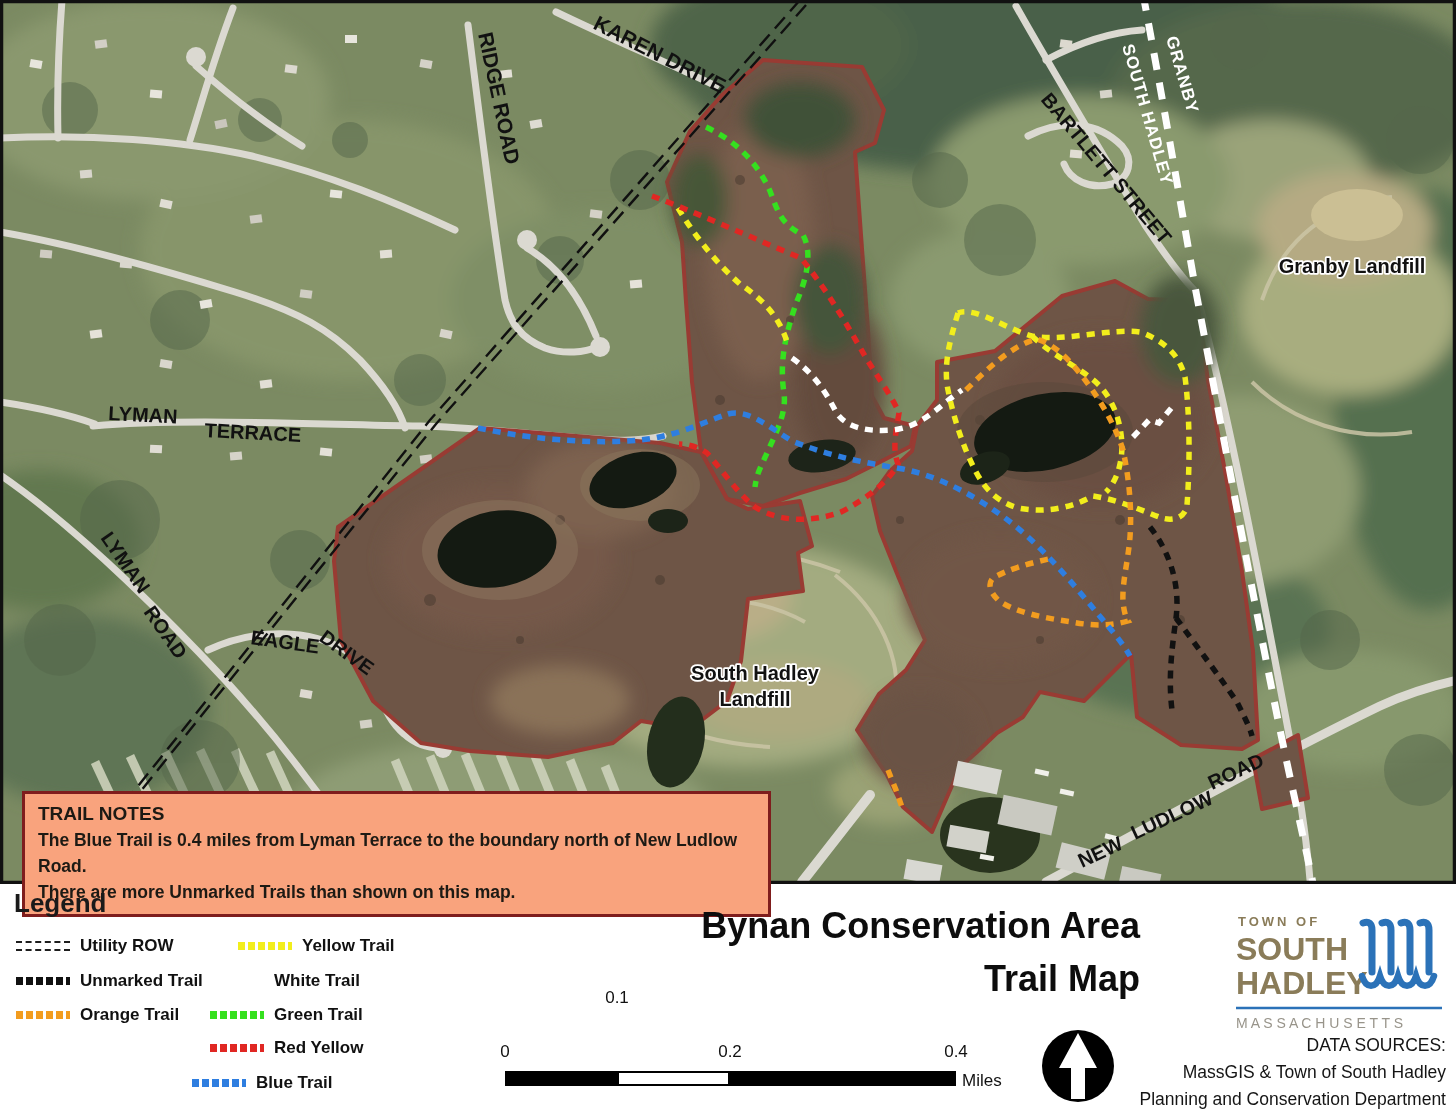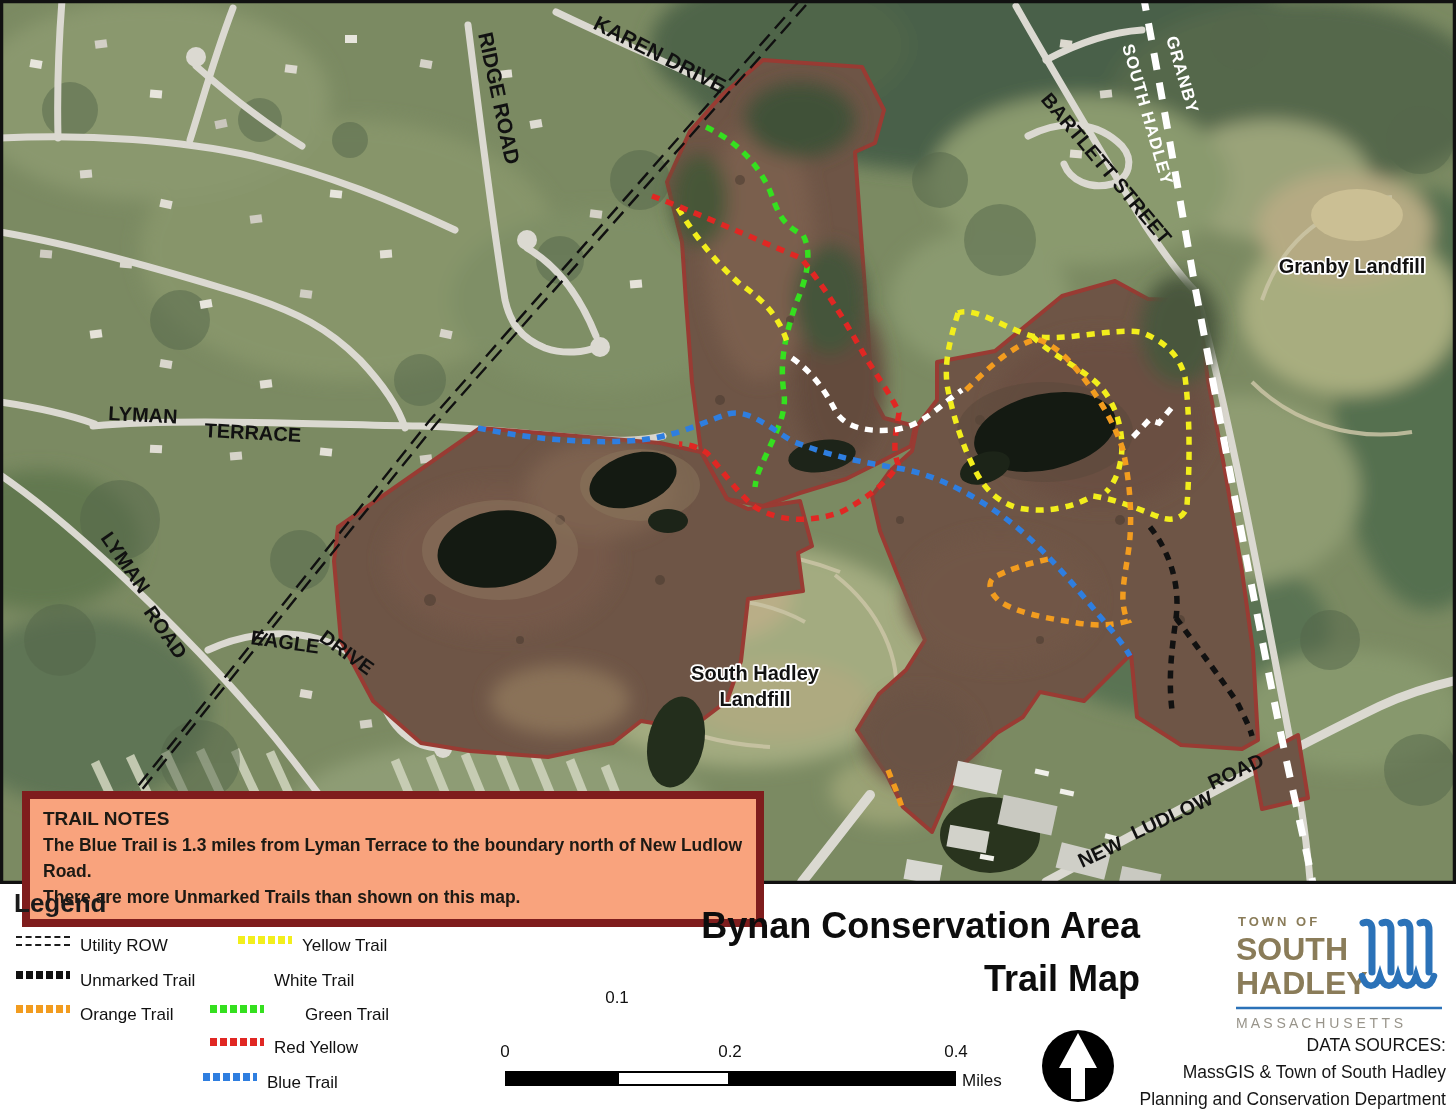--- a/index.html
+++ b/index.html
@@ -5,26 +5,26 @@
   html,body{margin:0;padding:0;background:#ffffff;}
   #stage{position:relative;width:1456px;height:1111px;background:#ffffff;overflow:hidden;
          font-family:"Liberation Sans",sans-serif;}
   #maparea{position:absolute;left:0;top:0;width:1456px;height:884px;}
   #maparea svg{display:block;}
   .mlabel{font-family:"Liberation Sans",sans-serif;font-weight:bold;fill:#111;}
   .halo{paint-order:stroke;stroke:#ffffff;stroke-width:3.5px;stroke-linejoin:round;}
   .wlabel{fill:#ffffff;}
   
   #trailnotes{position:absolute;left:22px;top:791px;width:700px;background:#f9a37d;
-      border:8px solid #7f1d1d;padding:7px 13px 9px 13px;color:#1d1a14;}
+      border:3px solid #7f1d1d;padding:7px 30px 9px 13px;color:#1d1a14;}
   #trailnotes .tn-head{font-weight:bold;font-size:19px;line-height:26px;}
   #trailnotes .tn-line{font-weight:bold;font-size:17.5px;line-height:26px;}
   
   .legend-head{position:absolute;left:14px;top:888px;font-size:26px;font-weight:bold;color:#1a1a1a;}
-  .lg-item{position:absolute;height:20px;display:flex;}
+  .lg-item{position:absolute;height:20px;display:flex;align-items:center;font-weight:bold;}
   .lg-label{font-size:17px;color:#111;margin-left:10px;white-space:nowrap;}
   .sw{width:54px;height:8px;flex:0 0 54px;}
   .sw-dots{background-size:10px 8px;background-repeat:repeat-x;}
   .sw-row{height:10px;border-top:2.5px dashed #1d1d1d;border-bottom:2.5px dashed #1d1d1d;box-sizing:border-box;}
   .title-line{position:absolute;left:380px;width:760px;text-align:right;color:#0d0d0d;
       font-weight:bold;font-size:36px;}
   .src-block{position:absolute;left:1050px;width:396px;text-align:right;color:#151515;
       font-size:17.5px;line-height:27px;}
   .scale-tick{position:absolute;font-size:17px;color:#111;width:60px;text-align:center;}
   .scale-seg{position:absolute;top:1071px;height:15px;box-sizing:border-box;}
@@ -289,21 +289,21 @@
       <text class="mlabel" font-size="20" transform="translate(1082,868) rotate(-25)">NEW</text>
       <text class="mlabel" font-size="20" transform="translate(1135,840) rotate(-25)">LUDLOW</text>
       <text class="mlabel" font-size="20" transform="translate(1212,790) rotate(-25)">ROAD</text>
     </g>
 
     <rect x="1.5" y="1.5" width="1453" height="881" fill="none" stroke="#111" stroke-width="3.5"></rect>
   </svg>
 
   <div id="trailnotes">
     <div class="tn-head">TRAIL NOTES</div>
-    <div class="tn-line">The Blue Trail is 1.3 miles from Lyman Terrace to the boundary north of New Ludlow Road.</div>
+    <div class="tn-line">The Blue Trail is 0.4 miles from Lyman Terrace to the boundary north of New Ludlow Road.</div>
     <div class="tn-line">There are more Unmarked Trails than shown on this map.</div>
   </div>
   </div>
 
   <div class="legend-head">Legend</div>
 
   <div class="lg-item" style="left:16px;top:936px;">
     <div class="sw sw-row"></div>
     <span class="lg-label">Utility ROW</span>
   </div>
@@ -317,29 +317,29 @@
   </div>
 
   <div class="lg-item" style="left:210px;top:936px;padding-left:28px;">
     <div class="sw sw-dots" style="background-image:linear-gradient(90deg,#F2EE1C 0 7px,transparent 7px 10px);"></div>
     <span class="lg-label">Yellow Trail</span>
   </div>
   <div class="lg-item" style="left:210px;top:971px;">
     <div class="sw sw-dots" style="background-image:linear-gradient(90deg,#FFFFFF 0 7px,transparent 7px 10px);"></div>
     <span class="lg-label">White Trail</span>
   </div>
-  <div class="lg-item" style="left:210px;top:1005px;gap:31px;">
+  <div class="lg-item" style="left:210px;top:1005px;">
     <div class="sw sw-dots" style="background-image:linear-gradient(90deg,#35E01F 0 7px,transparent 7px 10px);"></div>
     <span class="lg-label">Green Trail</span>
   </div>
   <div class="lg-item" style="left:210px;top:1038px;">
     <div class="sw sw-dots" style="background-image:linear-gradient(90deg,#E02723 0 7px,transparent 7px 10px);"></div>
     <span class="lg-label">Red Yellow</span>
   </div>
-  <div class="lg-item" style="left:203px;top:1073px;">
+  <div class="lg-item" style="left:192px;top:1073px;">
     <div class="sw sw-dots" style="background-image:linear-gradient(90deg,#2E7EE0 0 7px,transparent 7px 10px);"></div>
     <span class="lg-label">Blue Trail</span>
   </div>
 
   <div class="title-line" style="top:905px;">Bynan Conservation Area</div>
   <div class="title-line" style="top:958px;">Trail Map</div>
 
   <div class="scale-tick" style="left:475px;top:1042px;">0</div>
   <div class="scale-tick" style="left:587px;top:988px;">0.1</div>
   <div class="scale-tick" style="left:700px;top:1042px;">0.2</div>

